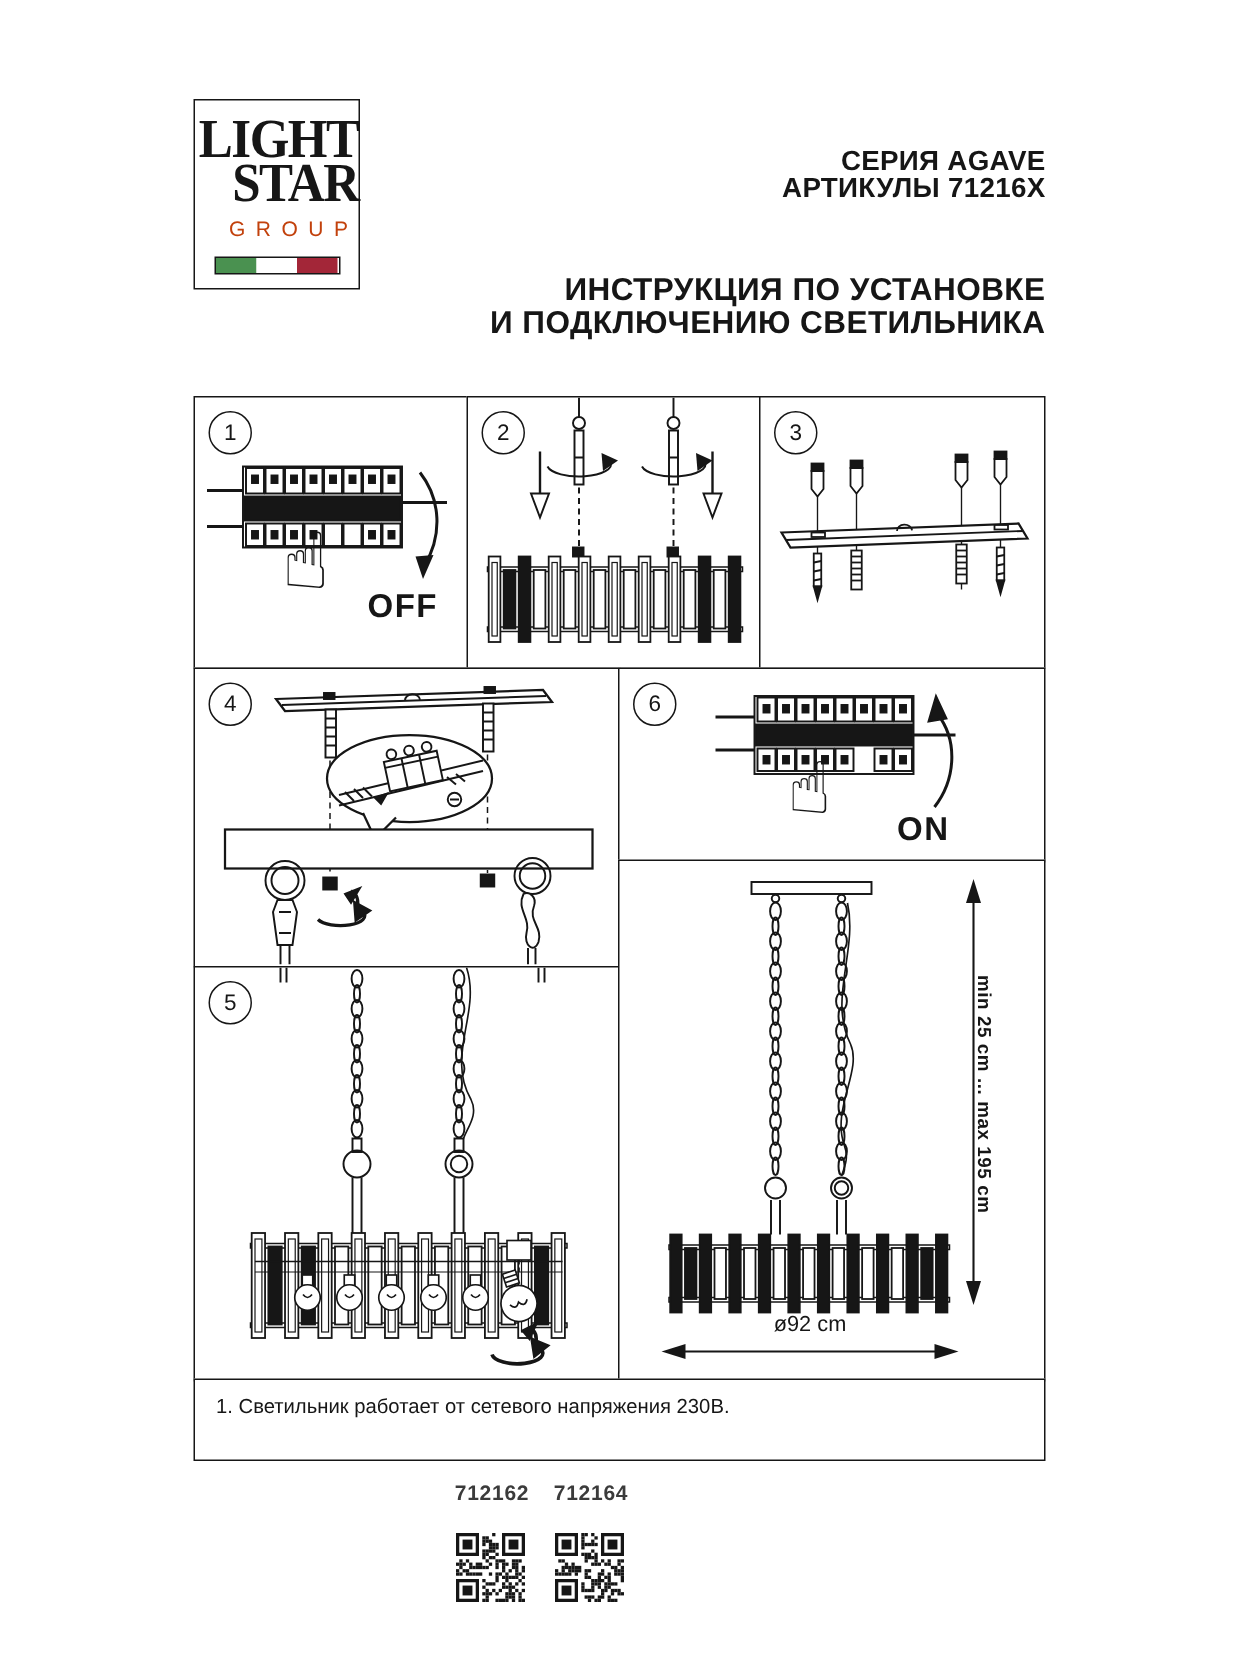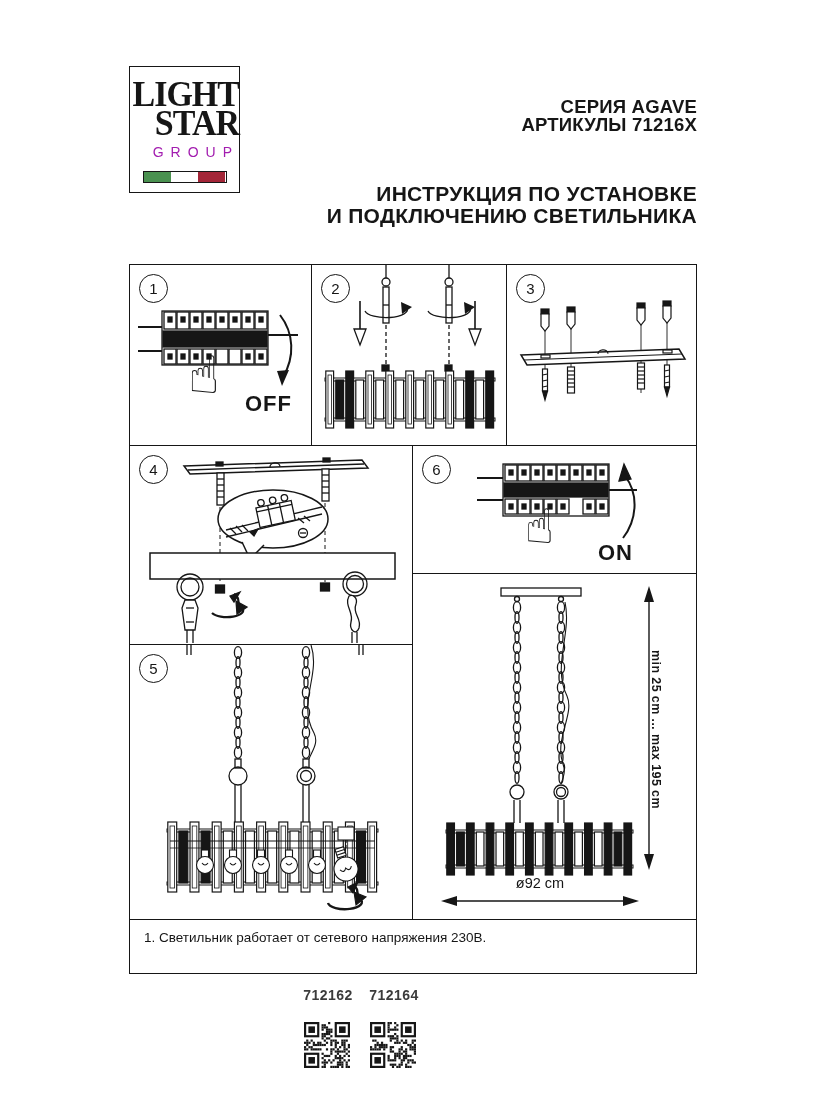--- a/index.html
+++ b/index.html
@@ -5,21 +5,21 @@
   html,body{margin:0;padding:0;background:#fff;}
   #page{position:relative;width:826px;height:1103px;background:#ffffff;
         font-family:"Liberation Sans",sans-serif;color:#161616;overflow:hidden;}
   .abs{position:absolute;}
   
   #logo-box{left:129px;top:66px;width:111px;height:127px;border:1.5px solid #161616;
             box-sizing:border-box;text-align:right;background:#fff;}
   .logo-main{font-family:"Liberation Serif",serif;font-weight:bold;font-size:34px;
              line-height:29px;letter-spacing:-1px;transform:scaleY(1.08);}
   #logo-line1{margin-top:12px;}
-  .logo-group{font-size:14px;letter-spacing:7px;padding-left:6px;margin-top:7px;color:#a21caf;}
+  .logo-group{font-size:14px;letter-spacing:7px;padding-left:6px;margin-top:7px;color:#c2410c;}
   #logo-flag{width:82px;height:10px;border:1px solid #161616;margin:11px auto 0;display:flex;}
   #logo-flag div{flex:1;height:100%;}
   #hdr-text{right:129px;top:66px;text-align:right;margin-top:32px;}
   .hdr-small{font-size:18.5px;font-weight:bold;line-height:17.5px;letter-spacing:.2px;}
   .hdr-title{font-size:21px;font-weight:bold;line-height:21.5px;letter-spacing:.3px;}
   #hdr-title-block{margin-top:50px;}
   
   .panel{position:absolute;border:1.6px solid #161616;background:#fff;box-sizing:border-box;}
   #p1{left:129px;top:264px;width:184px;height:182px;}
   #p2{left:311px;top:264px;width:197px;height:182px;}

